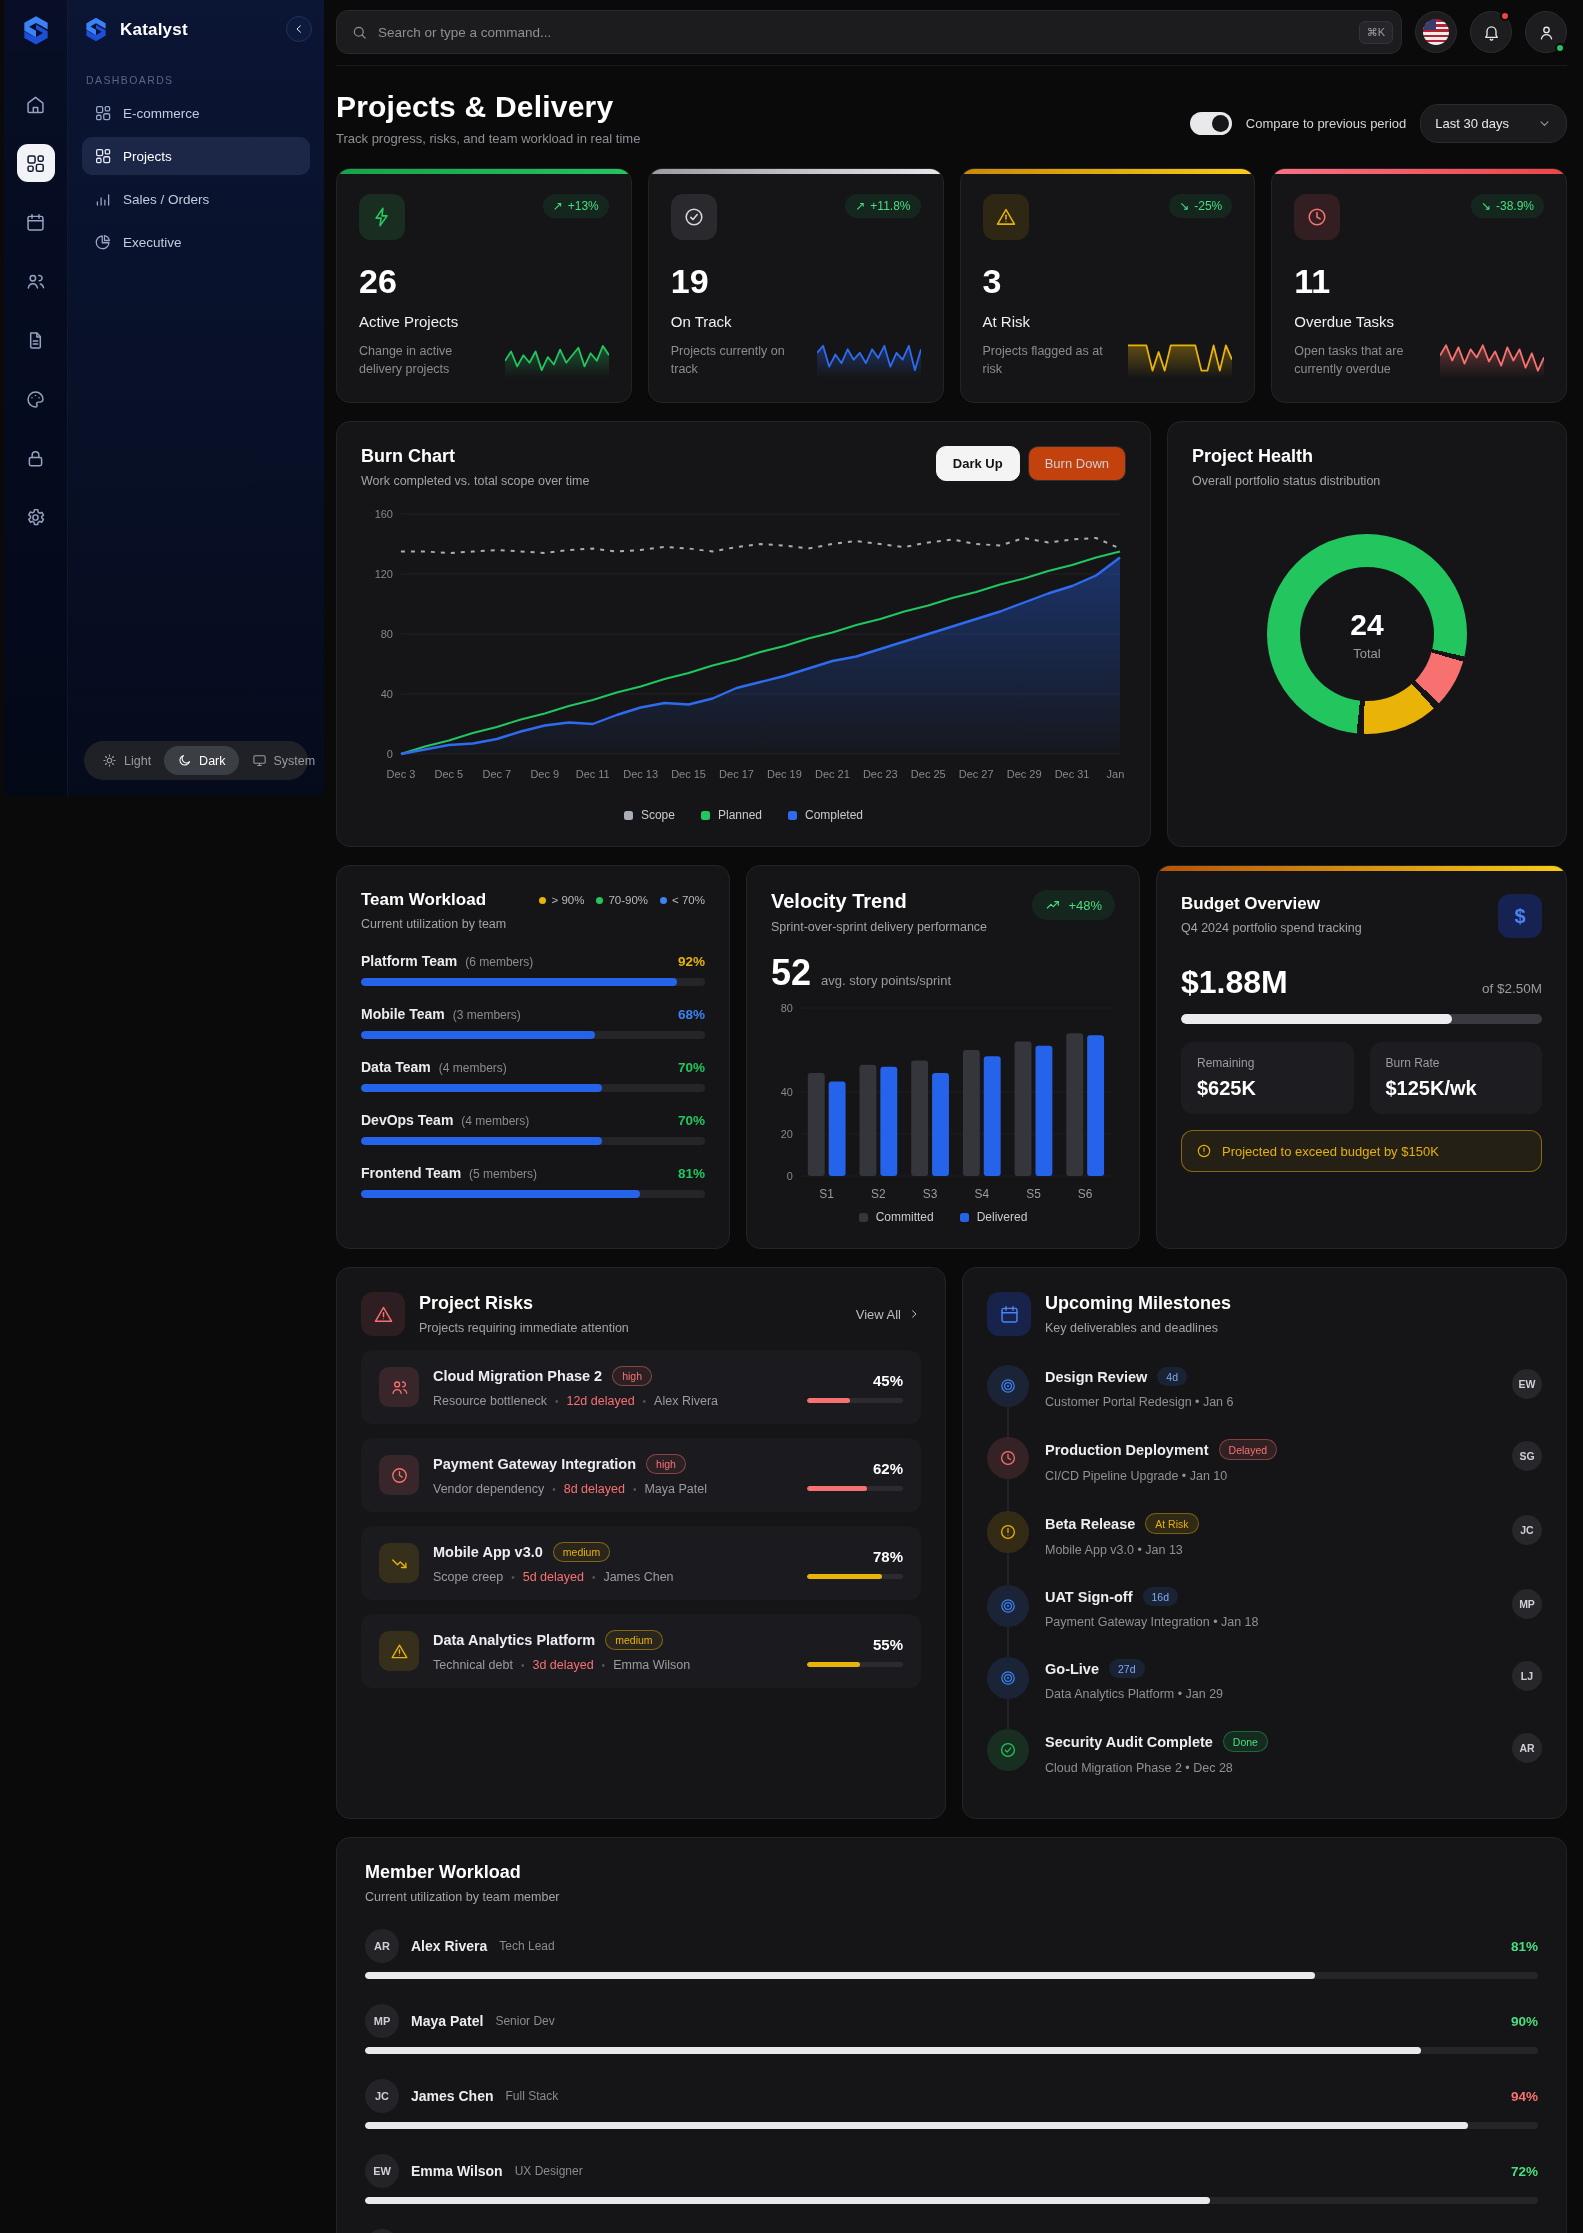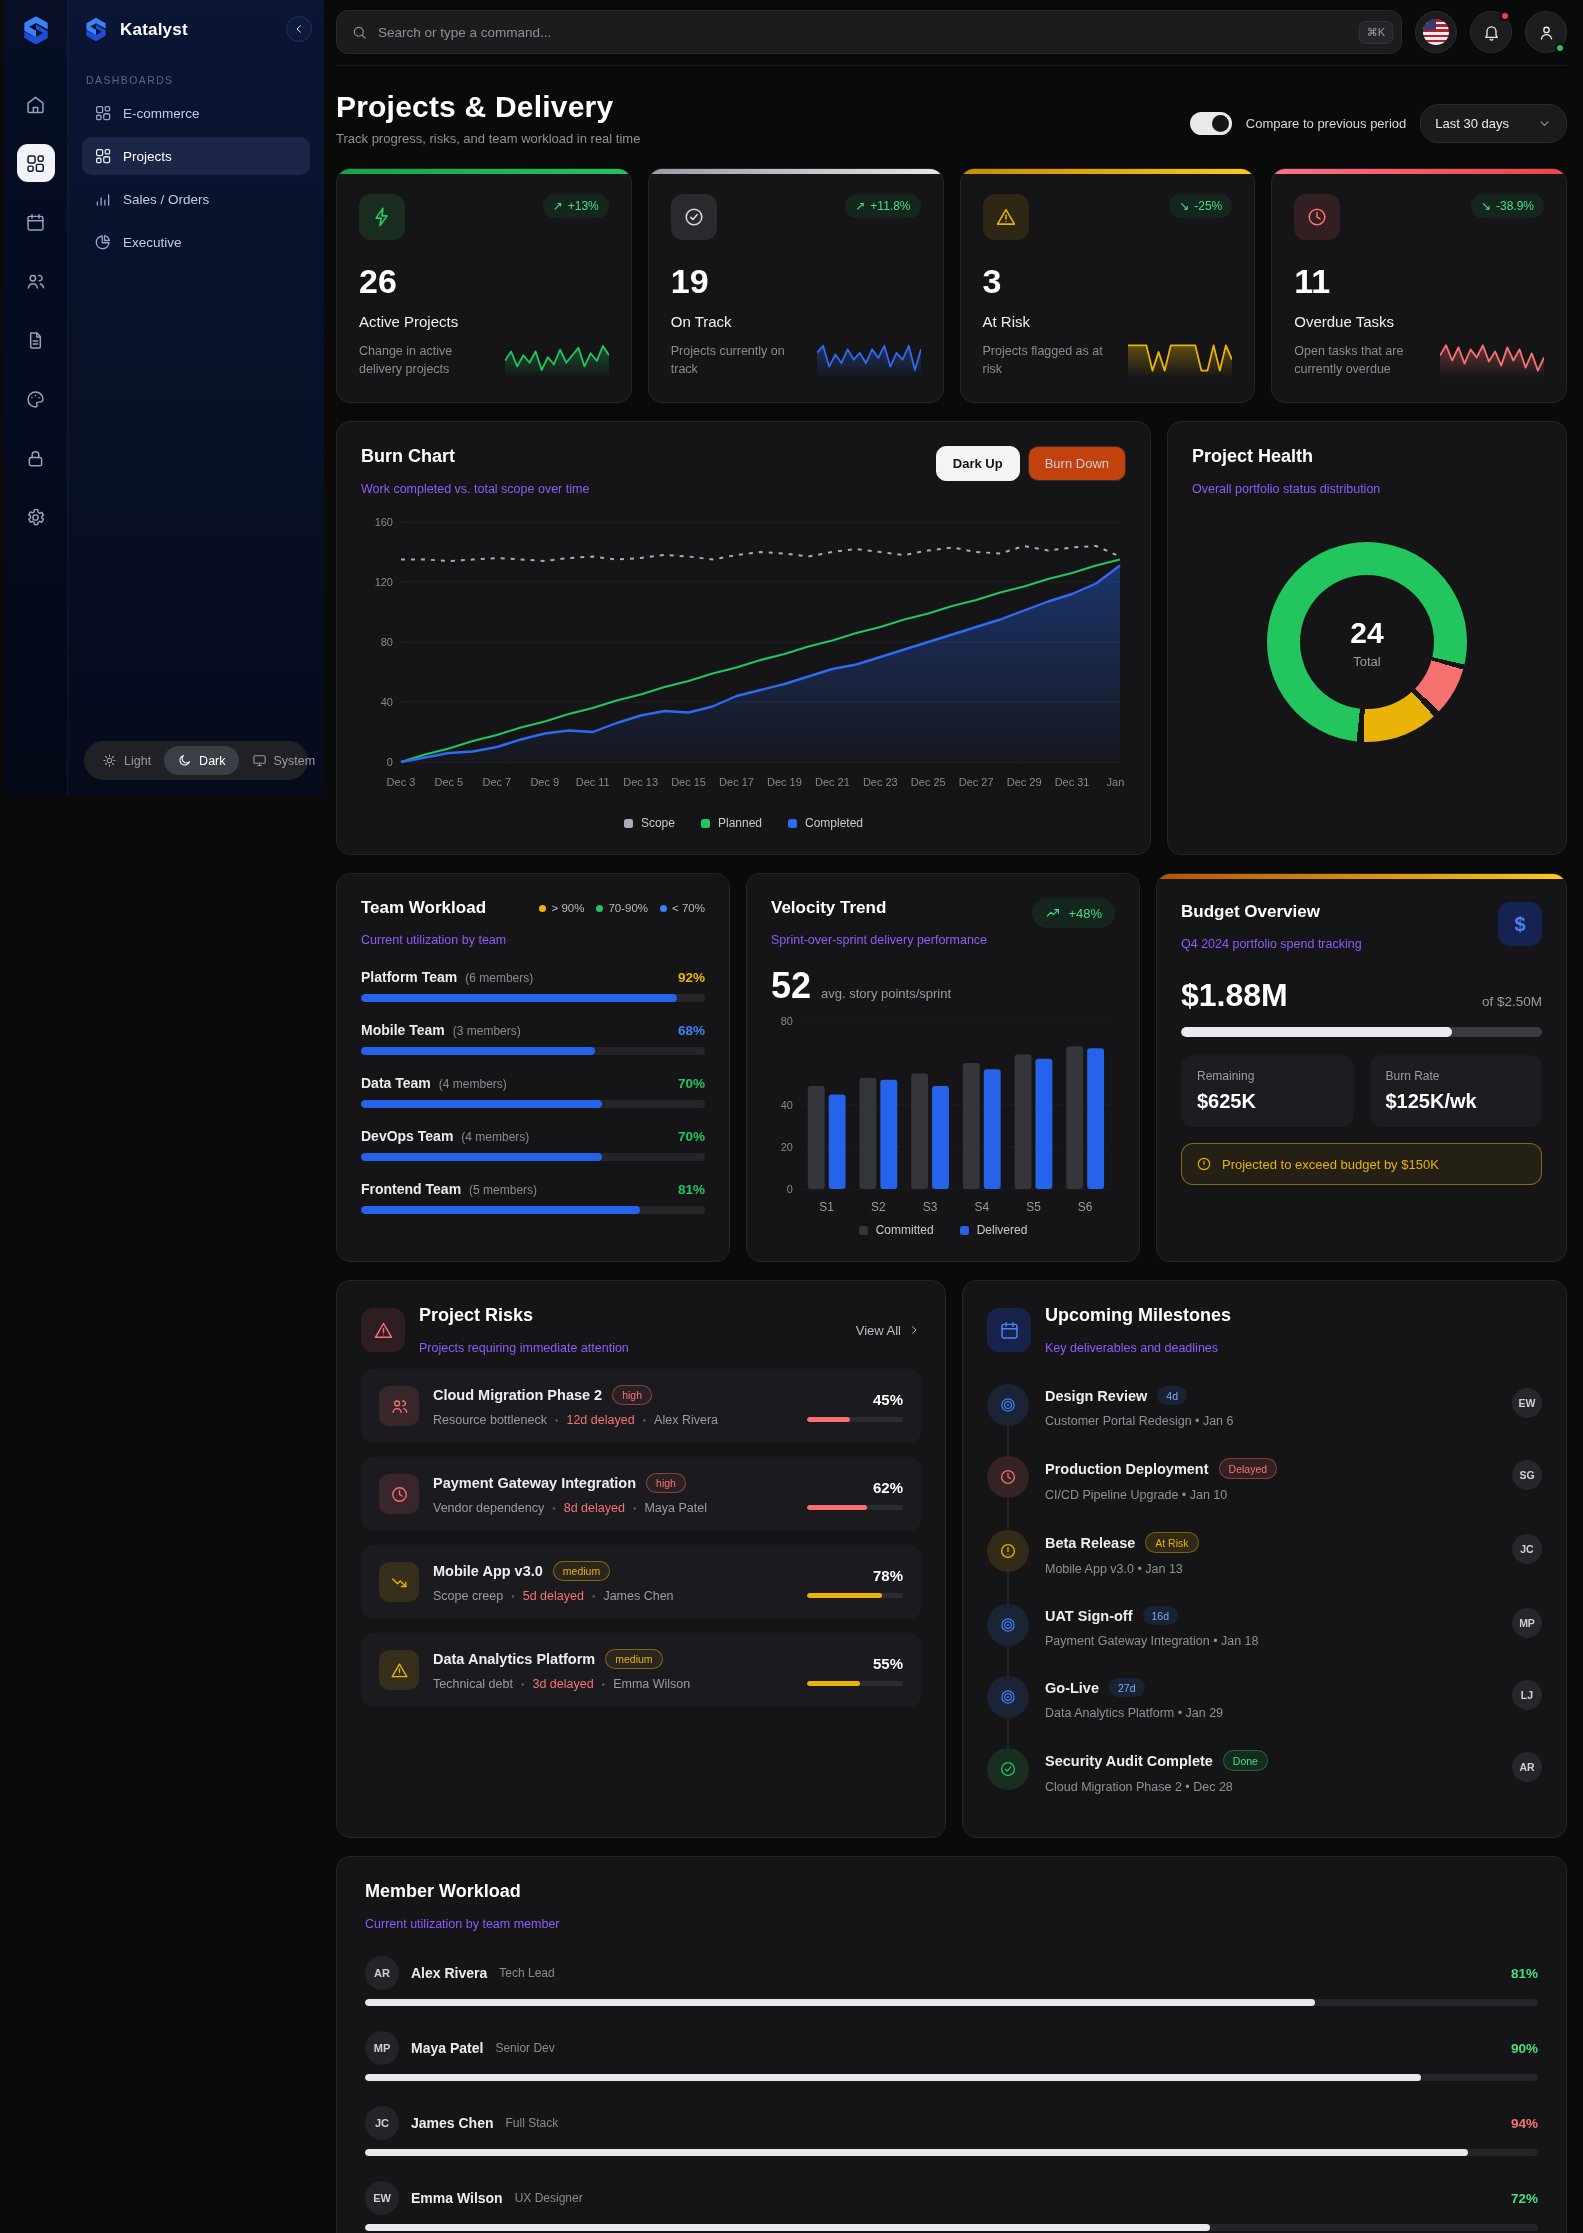--- a/index.html
+++ b/index.html
@@ -85,21 +85,21 @@
   .kpi-badge { display:flex; align-items:center; gap:5px; background:rgba(34,197,94,.1); color:#4ade80;
     border-radius:999px; padding:5px 10px; font-size:12px; }
   .kpi-value { font-size:34px; font-weight:700; margin-top:22px; }
   .kpi-label { font-size:15px; color:#efeff2; margin-top:12px; font-weight:500; }
   .kpi-foot { display:flex; justify-content:space-between; align-items:flex-end; gap:8px; margin-top:8px; }
   .kpi-desc { font-size:12.5px; color:#8b8b92; line-height:1.45; max-width:152px; }
   .kpi-spark svg { width:104px; height:40px; display:block; }
 
   .card { background:#151517; border:1px solid #242428; border-radius:14px; padding:24px; }
   .card-title { font-size:18px; font-weight:700; }
-  .card-sub { font-size:12.5px; color:#8b5cf6; margin-top:15px; }
+  .card-sub { font-size:12.5px; color:#a3a3a3; margin-top:7px; }
 
   .charts-row { margin-top:18px; display:grid; grid-template-columns:815px 1fr; gap:16px; }
   .burn-head { display:flex; justify-content:space-between; align-items:flex-start; }
   .segs { display:flex; gap:8px; }
   .seg { padding:9px 16px; border-radius:10px; font-size:13px; cursor:pointer; background:#c2410c; border:1px solid #2d2d32; color:#cfcfd5; }
   .seg.active { background:#f4f4f5; border-color:#f4f4f5; color:#141416; font-weight:600; }
   .burn-chart svg { width:100%; height:300px; margin-top:16px; display:block; }
   .legend { display:flex; justify-content:center; gap:26px; margin-top:4px; }
   .legend-item { display:flex; align-items:center; gap:8px; font-size:12px; color:#c9c9cf; }
   .legend-dot { width:9px; height:9px; border-radius:2.5px; }
@@ -730,21 +730,21 @@
     <div class="bar">
               <div style="width: 81%;"></div>
             </div>
   </div>
 </div>
     </div>
 
     <div class="card">
       <div class="vel-head">
         <div>
-          <div class="card-title" style="font-size:17px">Velocity Trend</div>
+          <div class="card-title" style="font-size:20px">Velocity Trend</div>
           <div class="card-sub">Sprint-over-sprint delivery performance</div>
         </div>
         <div class="vel-badge">
           <span class="ic">
               <svg viewBox="0 0 24 24">
                 <path d="m3.5 16.5 5.5-5.5 3.5 3.5L20 7"></path>
                 <path d="M14.5 7H20v5.5"></path>
               </svg>
             </span>
           <span>+48%</span>

